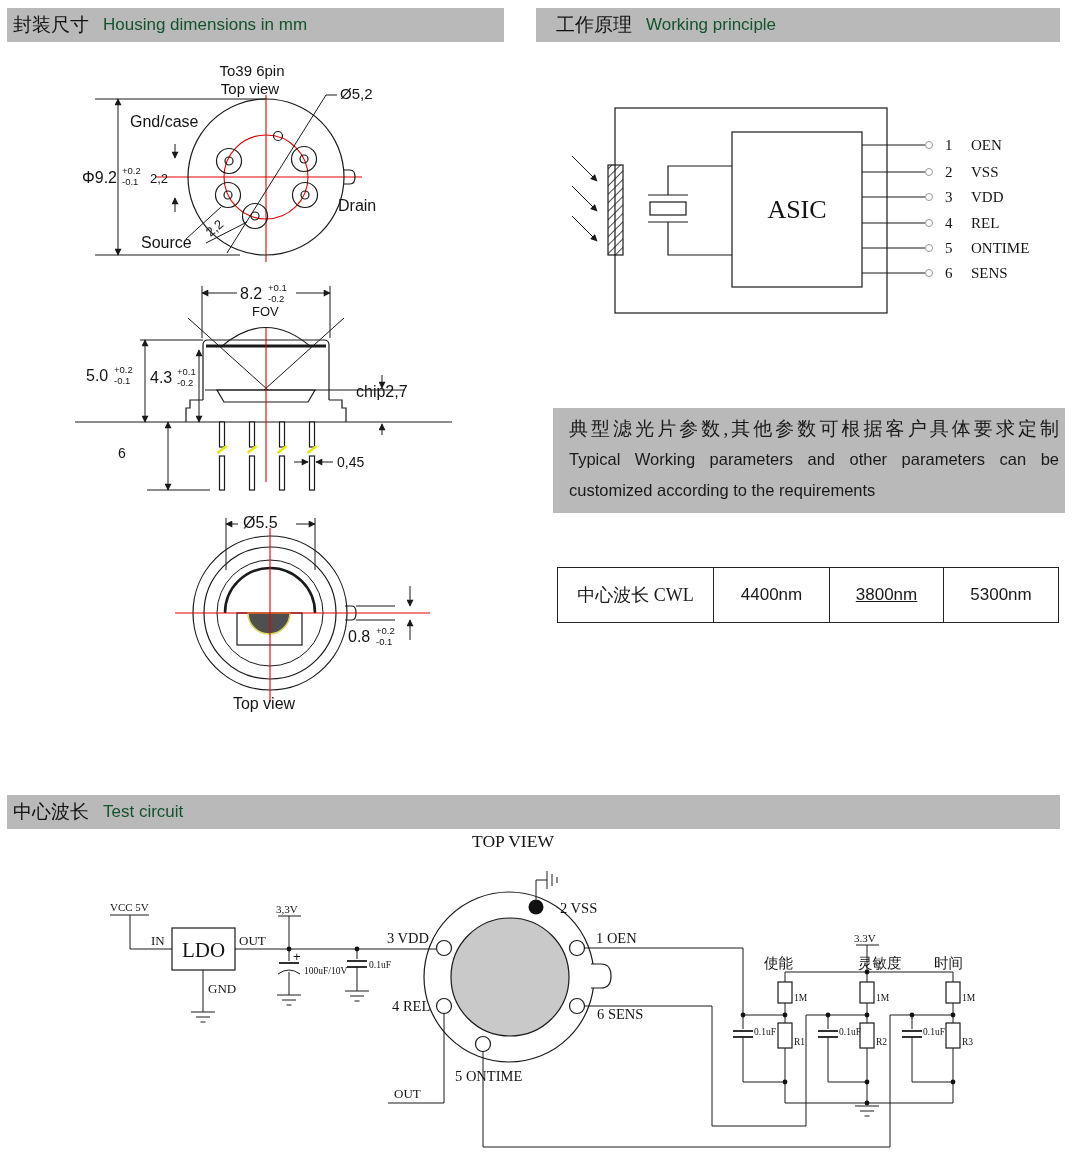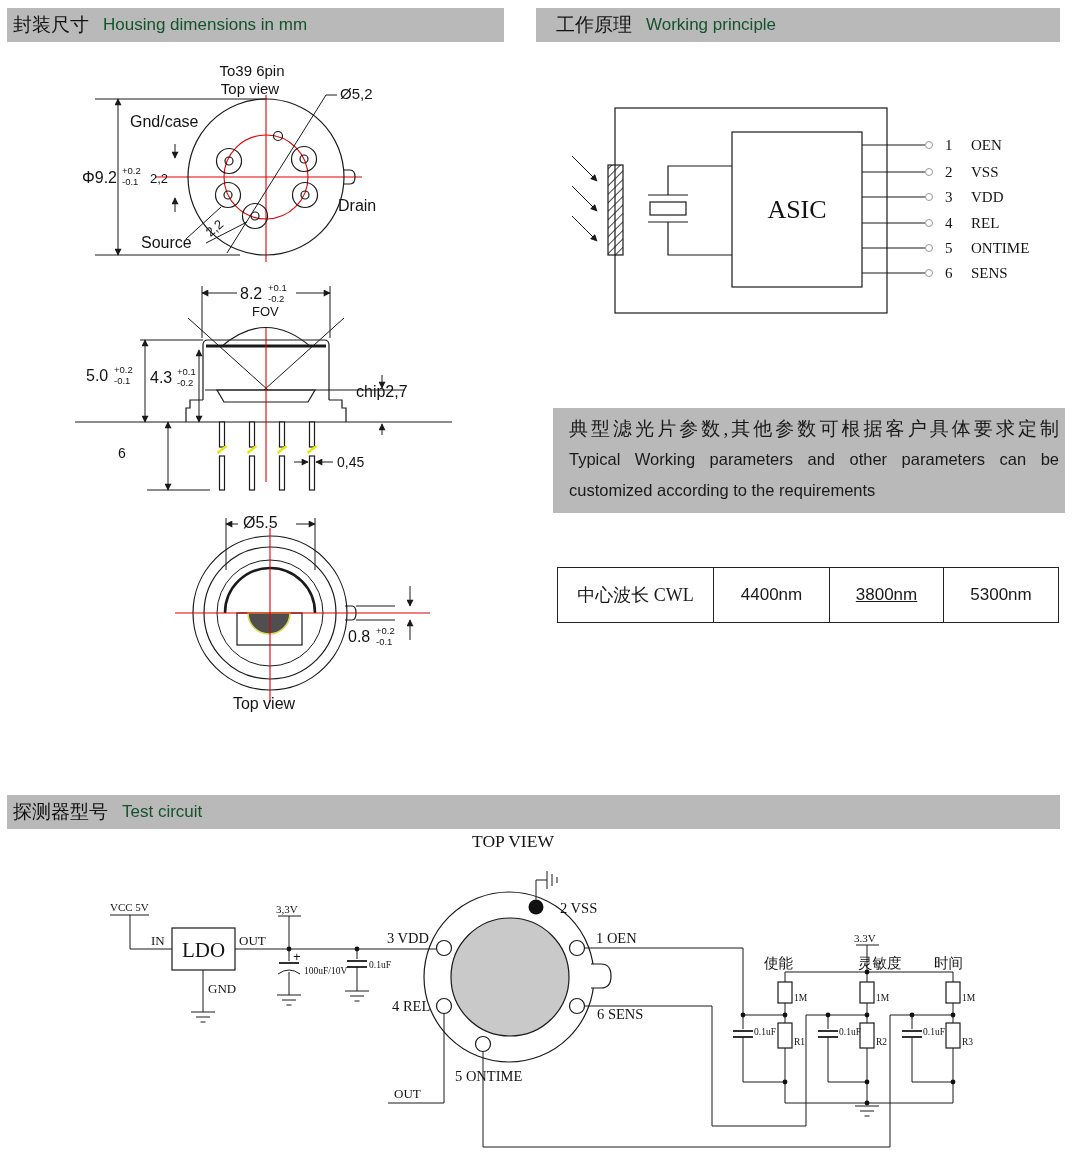--- a/index.html
+++ b/index.html
@@ -50,21 +50,21 @@
 
   <div class="bar" style="left:7px;top:8px;width:497px;">
     <span class="zh">封装尺寸</span>
     <span class="en">Housing dimensions in mm</span>
   </div>
   <div class="bar" style="left:536px;top:8px;width:524px;padding-left:20px;">
     <span class="zh">工作原理</span>
     <span class="en">Working principle</span>
   </div>
   <div class="bar" style="left:7px;top:795px;width:1053px;">
-    <span class="zh">探测器型号</span>
+    <span class="zh">中心波长</span>
     <span class="en">Test circuit</span>
   </div>
 
   <svg class="abs" style="left:0;top:50px;" width="536" height="712" viewBox="0 0 536 712">
     <defs>
       <marker id="arw" viewBox="0 0 10 10" refX="9" refY="5" markerWidth="9" markerHeight="7" orient="auto-start-reverse">
         <path d="M0,0 L10,5 L0,10 z" fill="#1a1a1a"></path>
       </marker>
       <pattern id="hatch" width="6" height="6" patternUnits="userSpaceOnUse" patternTransform="rotate(45)">
         <line x1="0" y1="0" x2="0" y2="6" stroke="#1a1a1a" stroke-width="1.6"></line>

